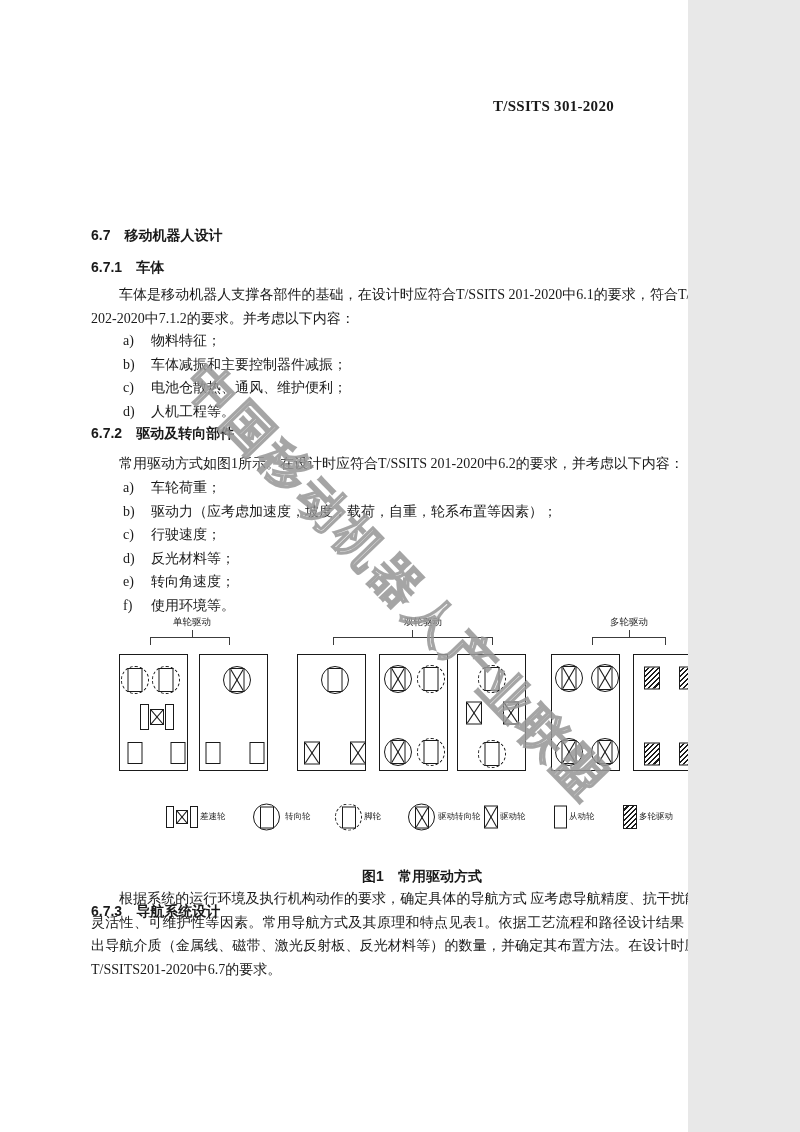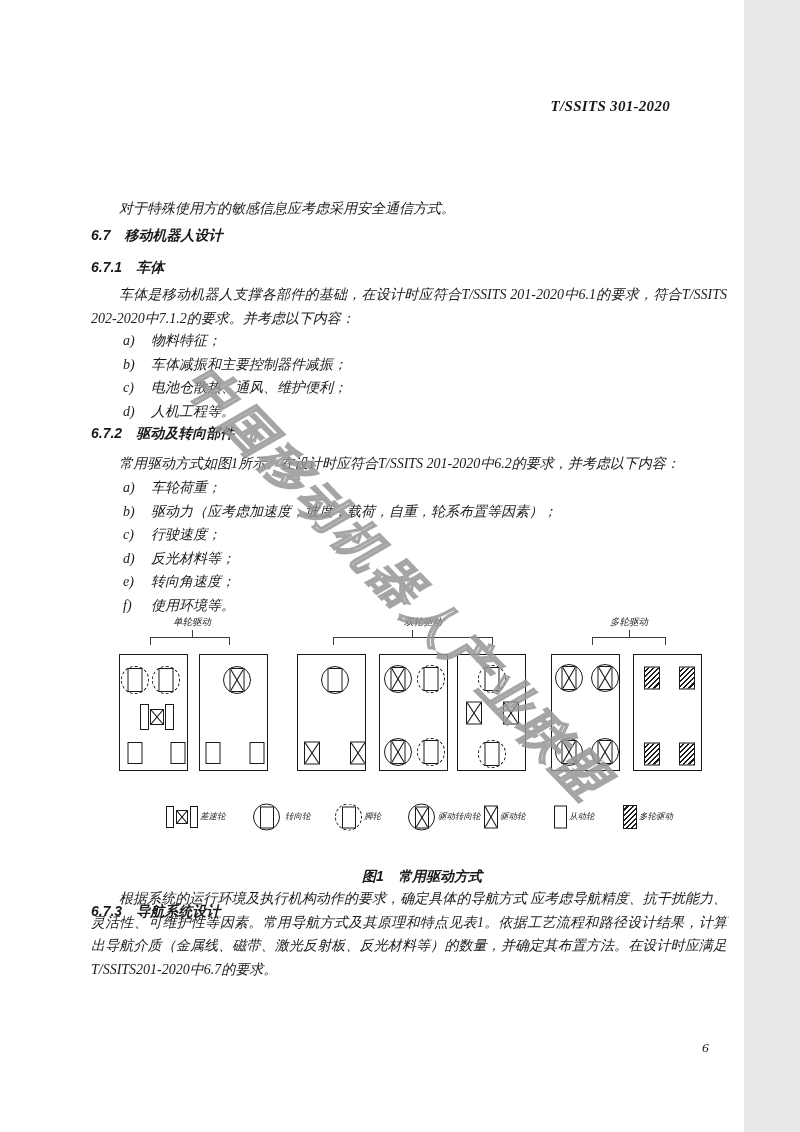--- a/index.html
+++ b/index.html
@@ -1,17 +1,17 @@
 <!DOCTYPE html>
 <html><head>
 <meta charset="utf-8">
 <style>
   html,body{margin:0;padding:0;background:#e8e8e8;}
-  .page{position:relative;width:744px;height:1132px;background:#ffffff;overflow:hidden;
-        font-family:"Liberation Serif","DejaVu Serif",serif;color:#1a1a1a;font-style:italic;}
+  .page{position:relative;width:688px;height:1132px;background:#ffffff;overflow:hidden;
+        font-family:"Liberation Serif","DejaVu Serif",serif;color:#1a1a1a;}
   .hdr{position:absolute;top:98px;right:74px;font-size:15px;font-weight:600;letter-spacing:.3px;}
   .para{position:absolute;left:91px;width:636px;font-size:14px;line-height:23.5px;
         text-align:justify;text-indent:28px;}
   .heading{position:absolute;left:91px;font-family:"Liberation Sans","DejaVu Sans",sans-serif;
         font-weight:700;font-size:14px;line-height:17px;white-space:nowrap;}
   ul.doclist{position:absolute;left:91px;width:636px;margin:0;padding:0;list-style:none;
         font-size:14px;line-height:23.5px;}
   ul.doclist li{position:relative;padding-left:60px;}
   ul.doclist .mk{position:absolute;left:32px;}
   .watermark{position:absolute;left:218px;top:350px;z-index:6;pointer-events:none;
@@ -34,21 +34,20 @@
   .fig-caption{position:absolute;top:256px;left:0;width:790px;text-align:center;
         font-family:"Liberation Sans","DejaVu Sans",sans-serif;font-weight:700;font-size:14px;padding-left:27px;}
   .pagenum{position:absolute;top:1040px;left:702px;font-size:13.5px;}
 </style>
 </head>
 <body>
 
 <div class="page">
   <div class="hdr">T/SSITS 301-2020</div>
 
-  <div class="para" style="top:197px">对于特殊使用方的敏感信息应考虑采用安全通信方式。</div>
 
   <div class="heading" style="top:227px">6.7　移动机器人设计</div>
   <div class="heading" style="top:259px">6.7.1　车体</div>
   <div class="para" style="top:283px">车体是移动机器人支撑各部件的基础，在设计时应符合T/SSITS 201-2020中6.1的要求，符合T/SSITS 202-2020中7.1.2的要求。并考虑以下内容：</div>
   <ul class="doclist" style="top:329px">
       <li><span class="mk">a)</span><span>物料特征；</span></li>
       <li><span class="mk">b)</span><span>车体减振和主要控制器件减振；</span></li>
       <li><span class="mk">c)</span><span>电池仓散热、通风、维护便利；</span></li>
       <li><span class="mk">d)</span><span>人机工程等。</span></li>
     </ul>

